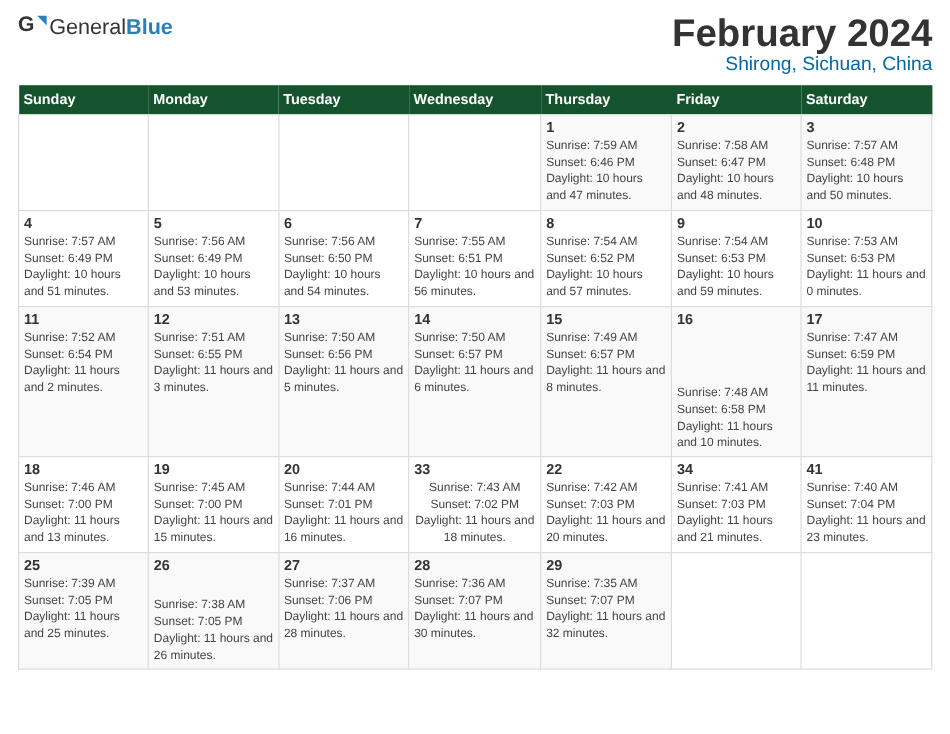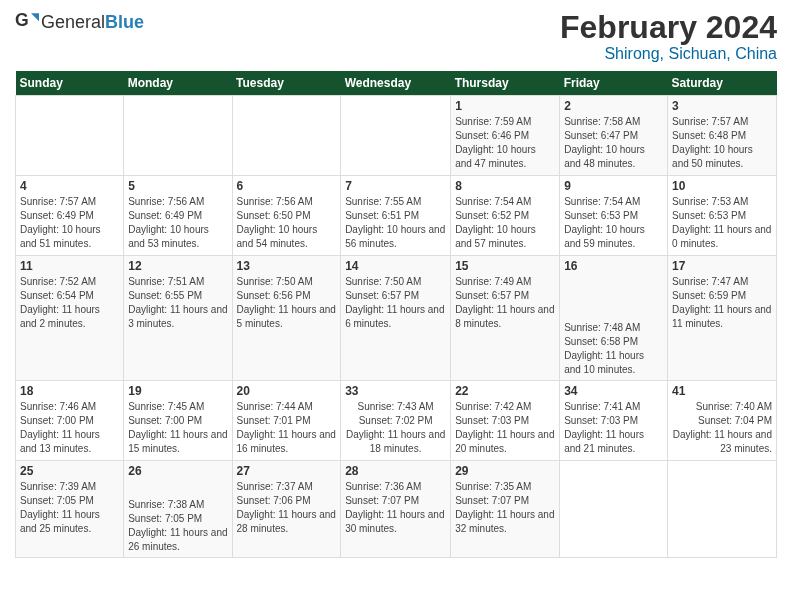--- a/index.html
+++ b/index.html
@@ -272,21 +272,21 @@
 Daylight: 11 hours and 20 minutes.</div>
           </td>
           <td>
             <span class="day-number">34</span>
             <div class="day-info" style="white-space: pre-line;">Sunrise: 7:41 AM
 Sunset: 7:03 PM
 Daylight: 11 hours and 21 minutes.</div>
           </td>
           <td>
             <span class="day-number">41</span>
-            <div class="day-info" style="white-space: pre-line; text-align: right;">Sunrise: 7:40 AM
+            <div class="day-info" style="white-space: pre-line;">Sunrise: 7:40 AM
 Sunset: 7:04 PM
 Daylight: 11 hours and 23 minutes.</div>
           </td>
         </tr>
         <tr>
           <td>
             <span class="day-number">25</span>
             <div class="day-info" style="white-space: pre-line;">Sunrise: 7:39 AM
 Sunset: 7:05 PM
 Daylight: 11 hours and 25 minutes.</div>

